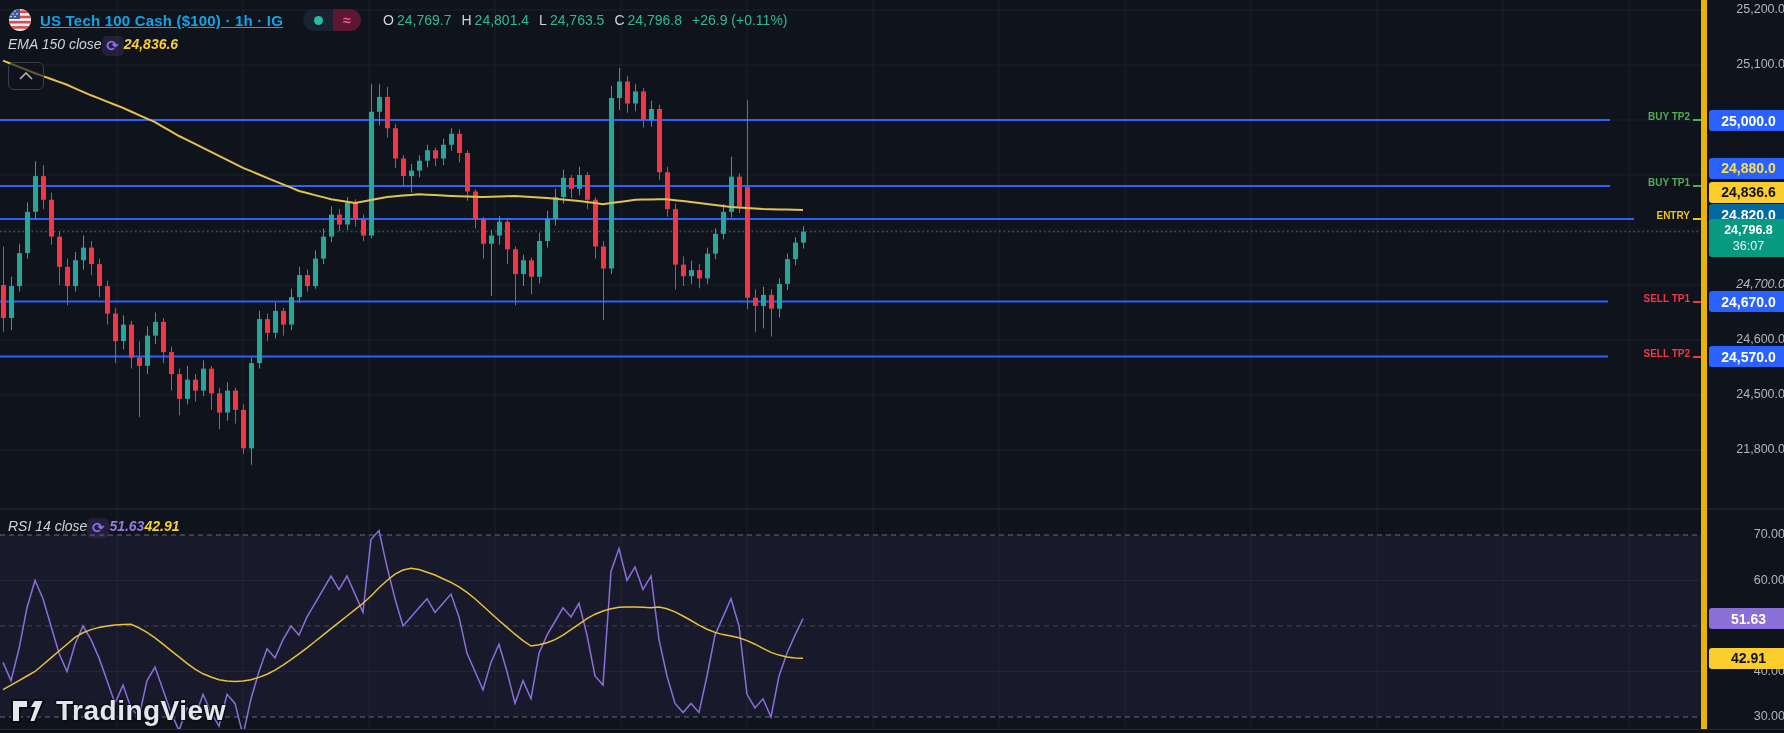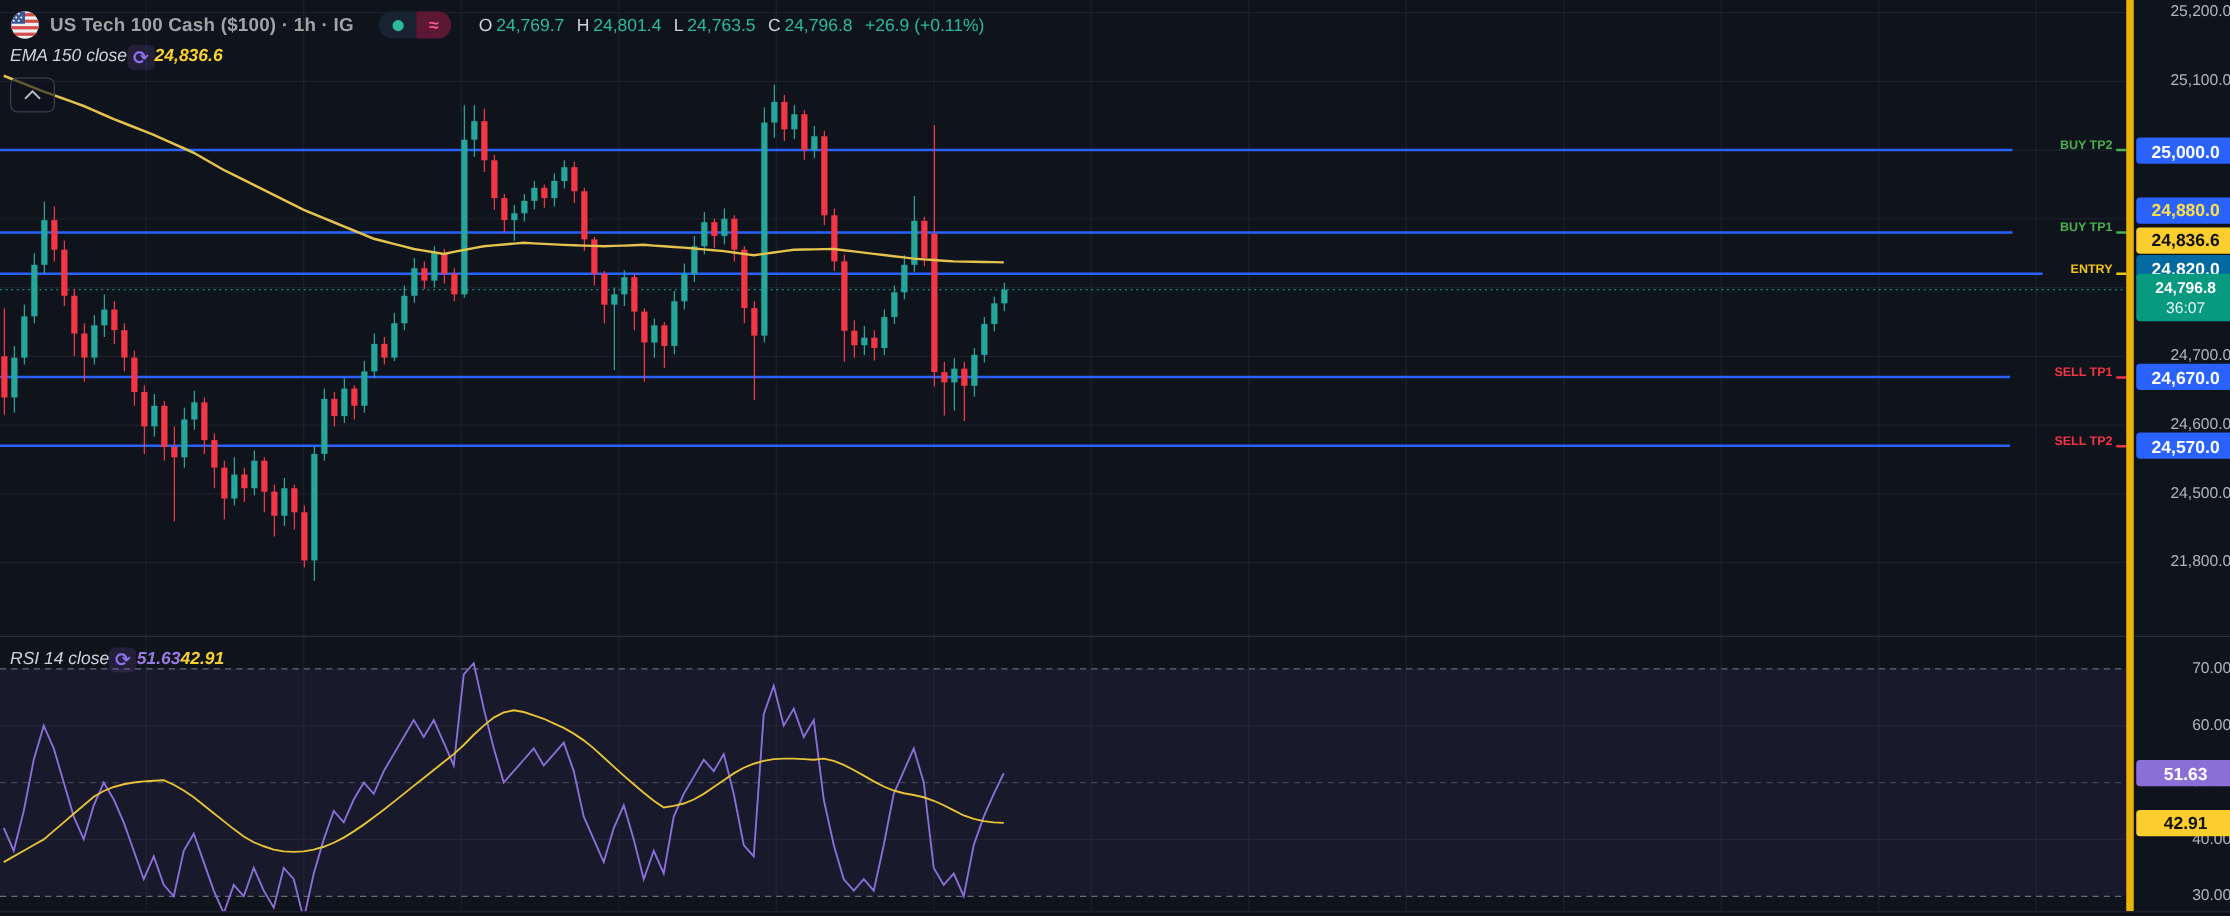--- a/index.html
+++ b/index.html
@@ -1,20 +1,20 @@
 <!DOCTYPE html>
 <html><head>
 <meta charset="utf-8">
 <style>
   html,body{margin:0;padding:0;background:#0f131c;overflow:hidden;}
   #app{position:relative;width:1784px;height:733px;background:#0f131c;
        font-family:"Liberation Sans","DejaVu Sans",sans-serif;color:#d1d4dc;}
   #chart-svg{position:absolute;left:0;top:0;}
   .hdr{position:absolute;left:8px;top:6px;height:28px;display:flex;align-items:center;gap:8px;z-index:30;}
-  .title{font-size:15px;font-weight:700;color:#a3a3a3;letter-spacing:.2px;}
+  .title{font-size:15px;font-weight:700;color:#0ea5e9;letter-spacing:.2px;text-decoration:underline;}
   .pill{display:flex;align-items:center;height:22px;border-radius:11px;overflow:hidden;margin-left:12px;}
   .pill .seg1{width:30px;height:100%;background:#182231;display:flex;align-items:center;justify-content:center;}
   .pill .seg1 i{width:9px;height:9px;border-radius:50%;background:#2bbb9c;}
   .pill .seg2{width:28px;height:100%;background:#5c1733;display:flex;align-items:center;justify-content:center;
               color:#ff5b8d;font-weight:700;font-size:14px;}
   .ohlc{display:flex;align-items:center;gap:10px;font-size:14px;margin-left:14px;}
   .ohlc .k{color:#d1d4dc;}
   .ohlc .v{color:#2bbb9c;margin-left:-7px;}
   .chg{color:#2bbb9c;font-size:14px;}
   .legend{position:absolute;display:flex;align-items:flex-start;gap:0;font-size:13px;z-index:30;font-style:italic;}
@@ -547,21 +547,21 @@
   <div class="legend" style="left:8px;top:518px;">
     <span class="lbl">RSI 14 close</span>
     <span class="chip">⟳</span>
     <span class="val-p">51.63</span>
     <span class="val-y">42.91</span>
   </div>
 
   <div class="axis-panel" id="axis-panel">
       <div class="tick" style="top: 2px;">25,200.0</div>
       <div class="tick" style="top: 57px;">25,100.0</div>
-      <div class="tick" style="top: 277px;">24,700.0</div>
+      <div class="tick" style="top: 277px; font-style: italic;">24,700.0</div>
       <div class="tick" style="top: 332px;">24,600.0</div>
       <div class="tick" style="top: 387px;">24,500.0</div>
       <div class="tick" style="top: 442px;">21,800.0</div>
       <div class="tick" style="top: 527px;">70.00</div>
       <div class="tick" style="top: 572.5px;">60.00</div>
       <div class="tick" style="top: 618px;">50.00</div>
       <div class="tick" style="top: 663.5px;">40.00</div>
       <div class="tick" style="top: 709px;">30.00</div>
       <div class="pricepill" style="top: 110px; background: rgb(41, 98, 255); color: rgb(255, 255, 255);">25,000.0</div>
       <div class="pricepill" style="top: 157.5px; background: rgb(41, 98, 255); color: #fde047;">24,880.0</div>
@@ -583,15 +583,24 @@
       <div class="lvl-txt" style="left: 1570px; top: 177px; color: rgb(76, 175, 80);">BUY TP1</div>
       <div class="lvl-dash" style="left: 1693px; top: 185px; background: rgb(76, 175, 80);"></div>
       <div class="lvl-txt" style="left: 1570px; top: 210px; color: rgb(242, 197, 18);">ENTRY</div>
       <div class="lvl-dash" style="left: 1693px; top: 218px; background: rgb(242, 197, 18);"></div>
       <div class="lvl-txt" style="left: 1570px; top: 292.5px; color: rgb(242, 54, 69);">SELL TP1</div>
       <div class="lvl-dash" style="left: 1693px; top: 300.5px; background: rgb(242, 54, 69);"></div>
       <div class="lvl-txt" style="left: 1570px; top: 347.5px; color: rgb(242, 54, 69);">SELL TP2</div>
       <div class="lvl-dash" style="left: 1693px; top: 355.5px; background: rgb(242, 54, 69);"></div>
     </div>
 
+  <div class="watermark">
+    <svg width="38" height="30" viewBox="0 0 38 30">
+      <g stroke="#0a0d14" stroke-width="2" fill="#eceff4">
+        <path d="M2 4 h16 v8 h-8 v14 h-8 z"></path>
+        <path d="M22 4 h10 l-9 22 h-6 l5 -14 h-5 z" transform="translate(2,0)"></path>
+      </g>
+    </svg>
+    <span class="wordmark">TradingView</span>
+  </div>
 
   <div class="timebar"></div>
 </div>
 
 </body></html>

